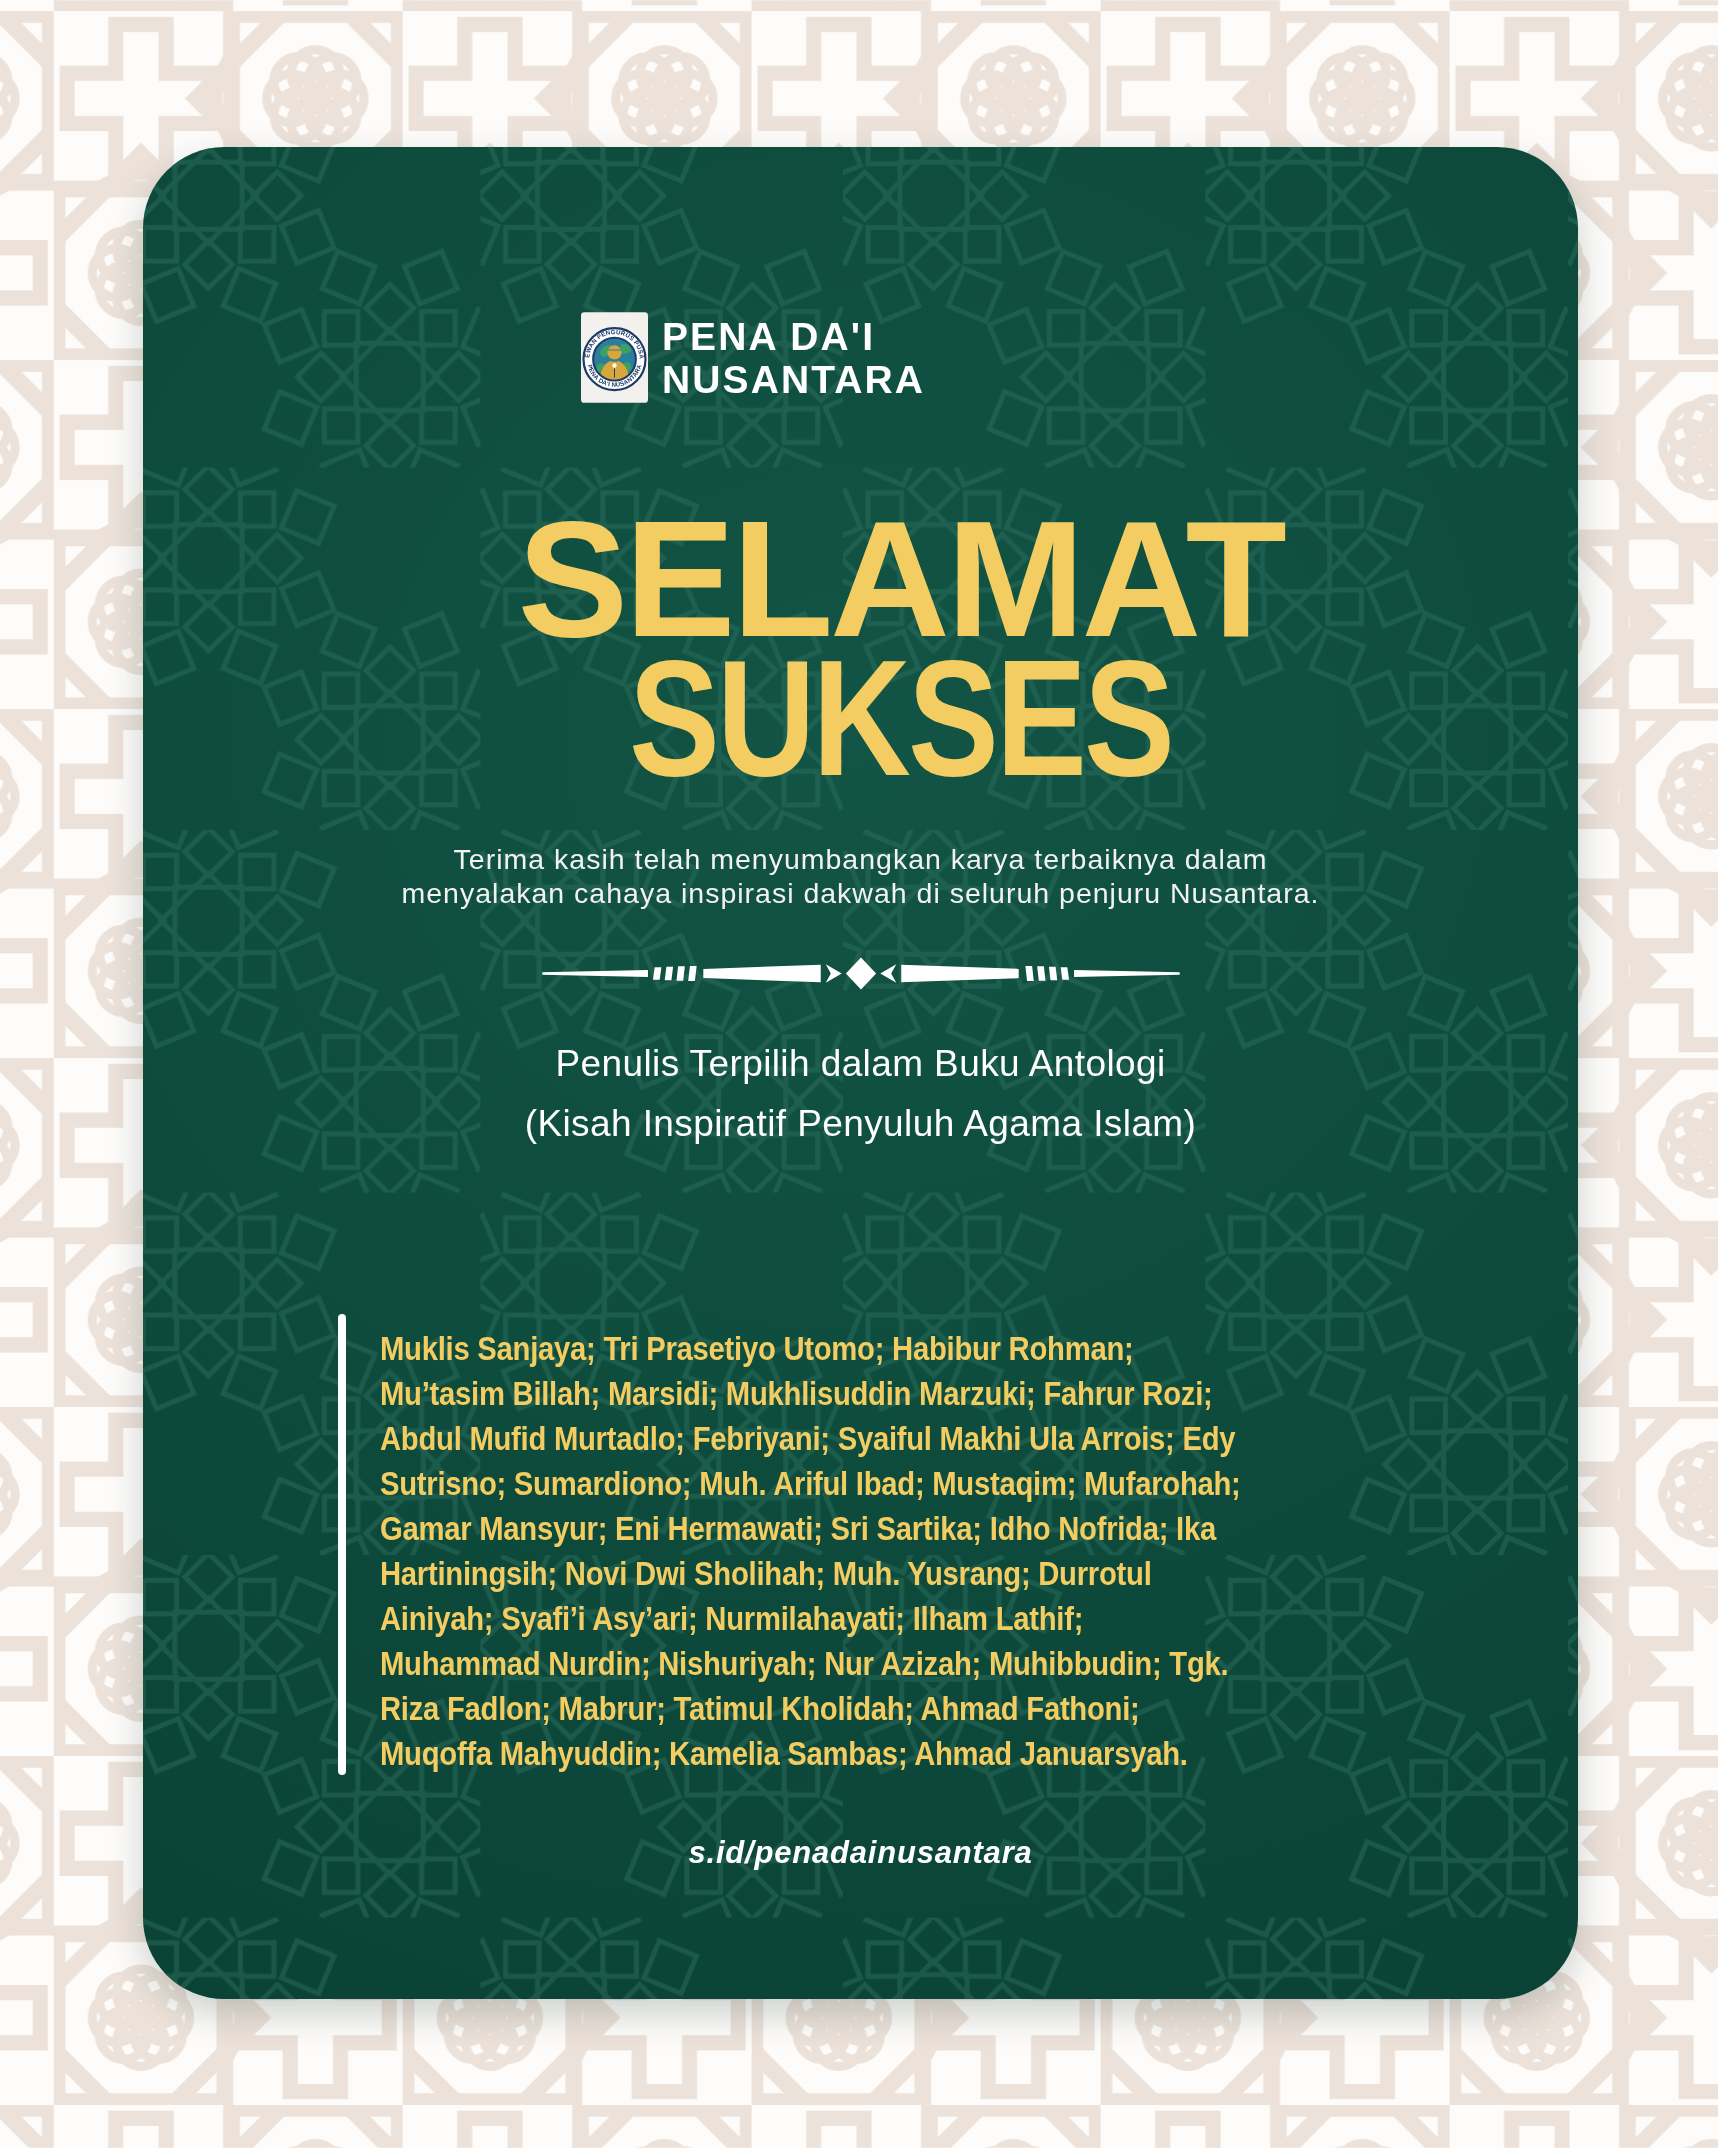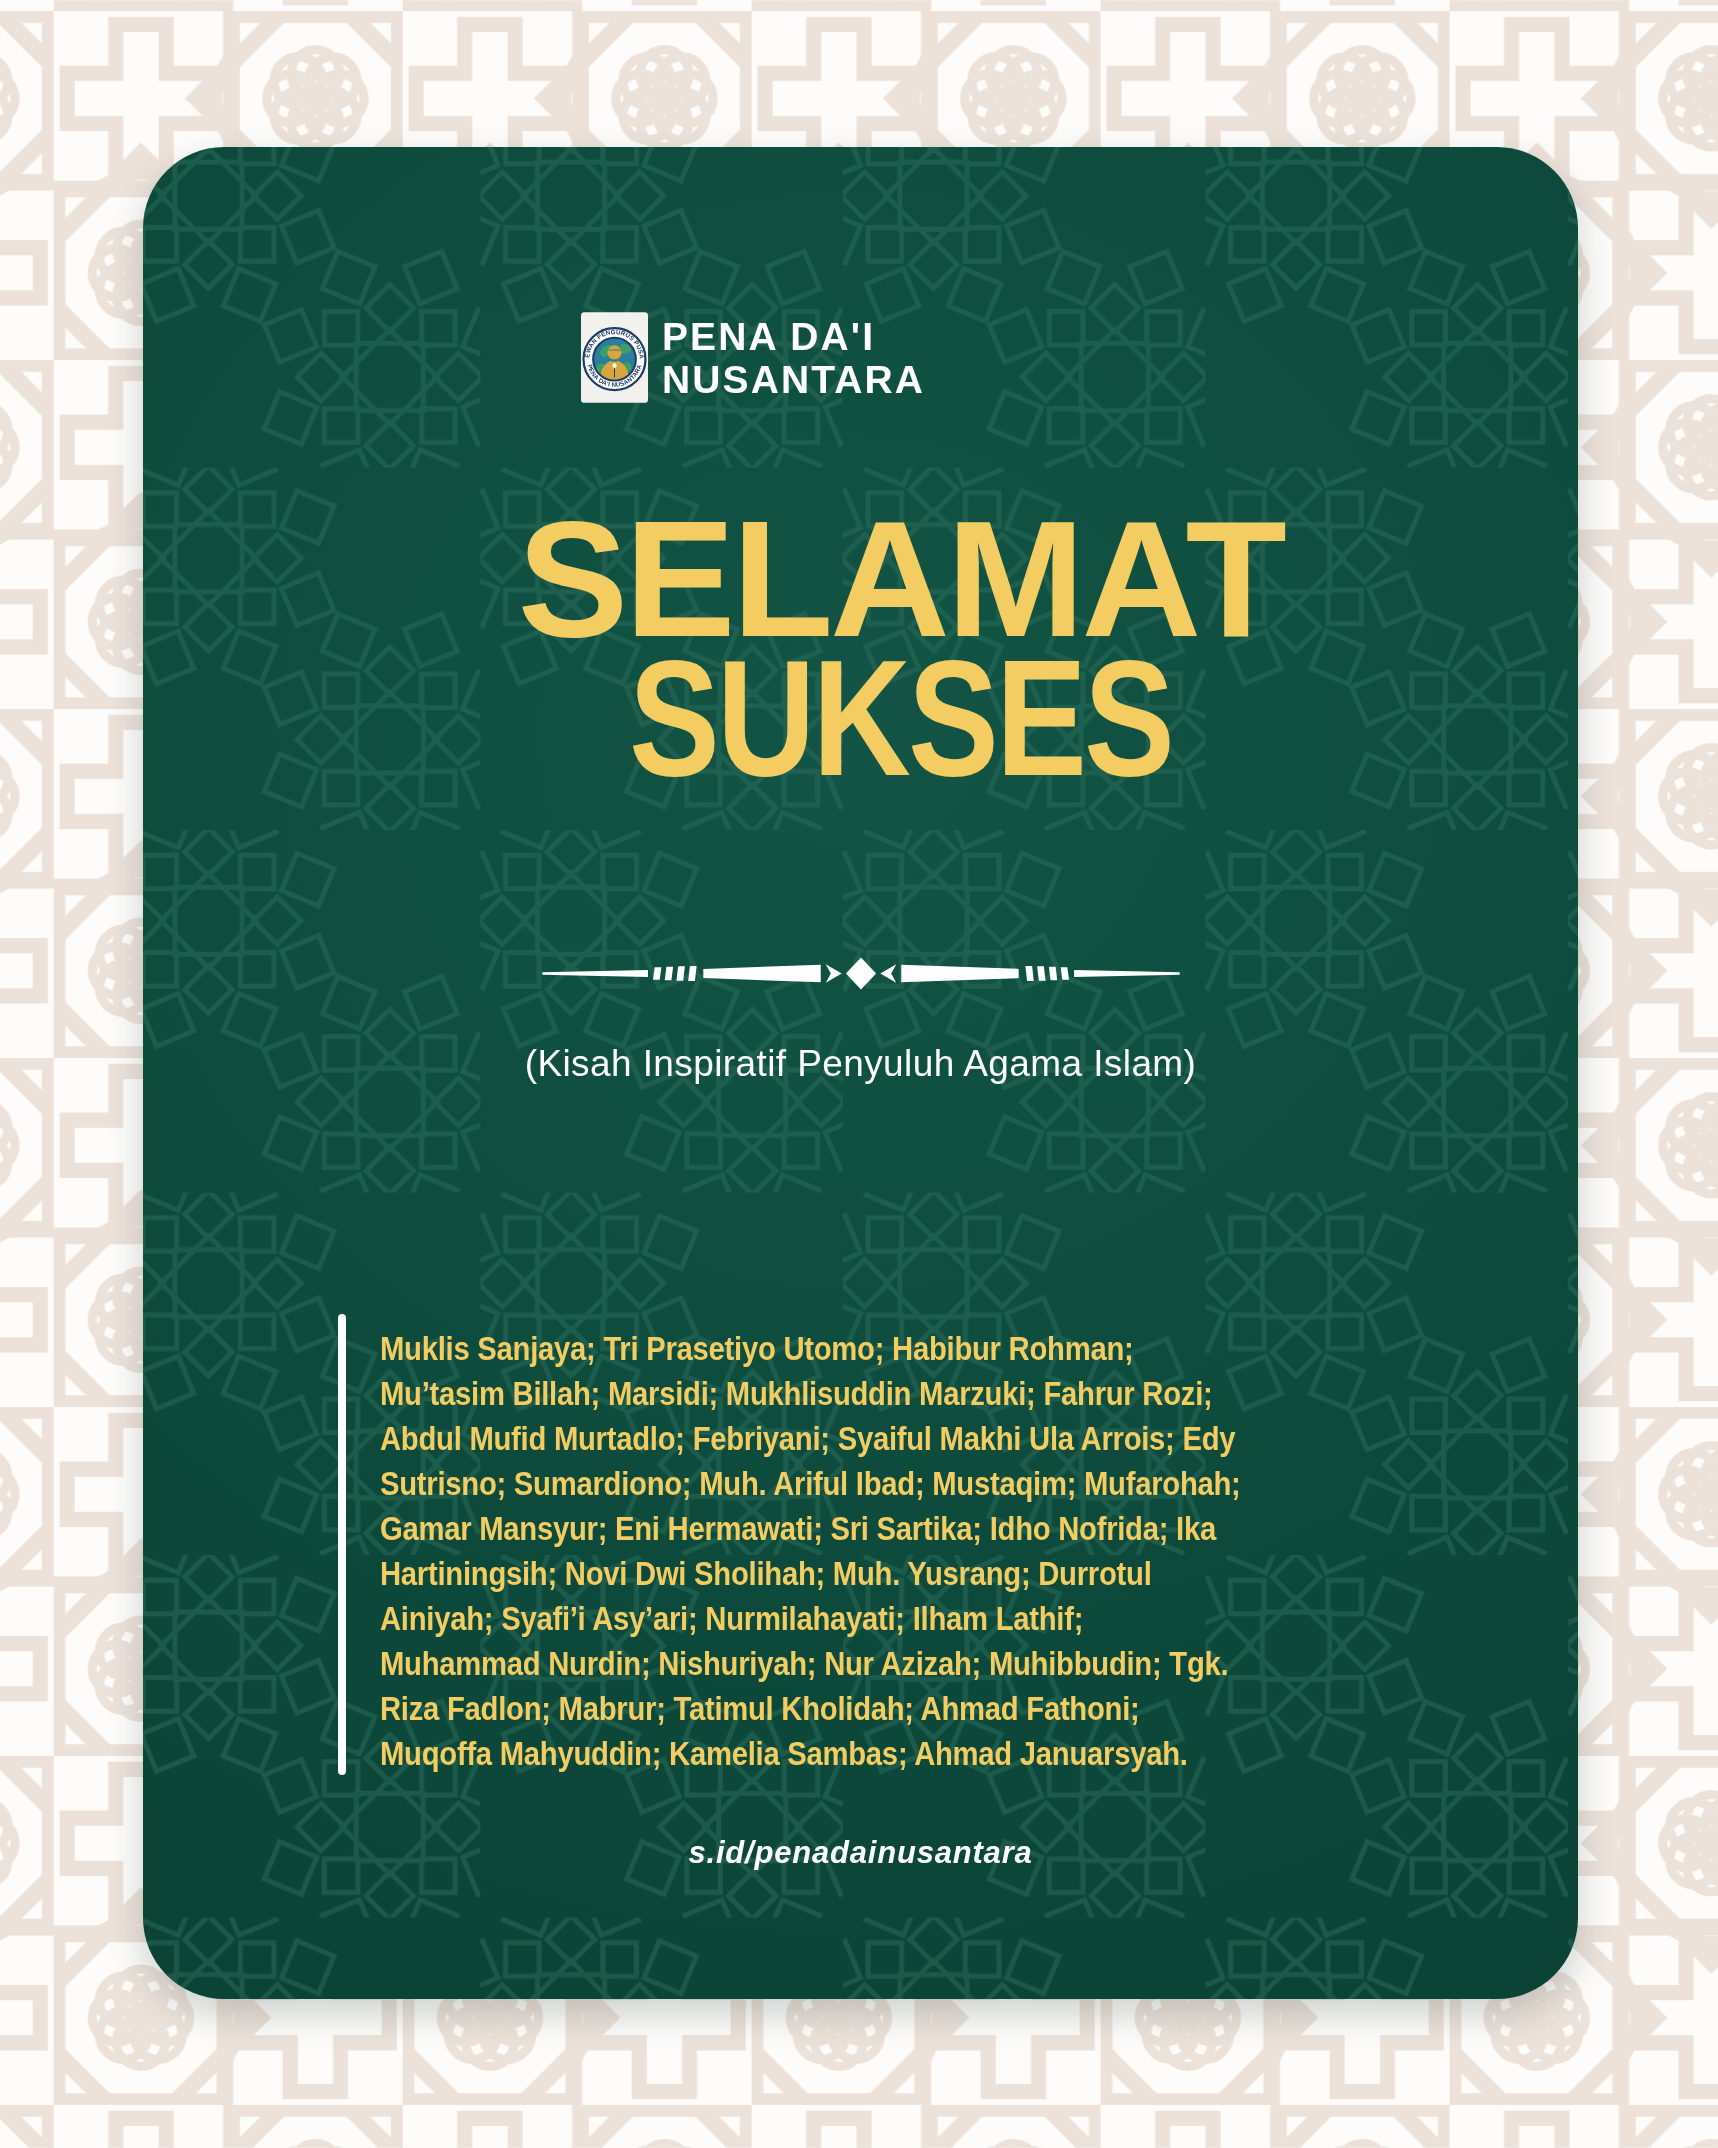--- a/index.html
+++ b/index.html
@@ -143,38 +143,43 @@
         <div>PENA DA'I</div>
         <div>NUSANTARA</div>
       </div>
     </div>
 
     <div class="title">
       <div class="l1">SELAMAT</div>
       <div class="l2">SUKSES</div>
     </div>
 
+    <div class="message">
+      <div>Terima kasih telah menyumbangkan karya terbaiknya dalam</div>
+      <div>menyalakan cahaya inspirasi dakwah di seluruh penjuru Nusantara.</div>
+    </div>
 
     <svg class="divider" width="671" height="37" viewBox="0 0 800 44">
       <g fill="#FFFFFF">
         <g id="dl">
           <polygon points="20,20.6 146,17.8 146,26.2 20,23.4"></polygon>
           <polygon points="154,14.5 162,14.5 160,29.5 152,29.5"></polygon>
           <polygon points="168,14 176,14 174,30 166,30"></polygon>
           <polygon points="182,13.5 190,13.5 188,30.5 180,30.5"></polygon>
           <polygon points="196,13 204,13 202,31 194,31"></polygon>
           <polygon points="212,16.5 352,11.5 352,32.5 212,27.5"></polygon>
           <polygon points="358,11 377,22 358,33 364,22"></polygon>
         </g>
         <use href="#dl" transform="translate(800,0) scale(-1,1)"></use>
         <polygon points="400,3 418,22 400,41 382,22"></polygon>
       </g>
     </svg>
 
     <div class="book">
+      <div>Penulis Terpilih dalam Buku Antologi</div>
       <div>(Kisah Inspiratif Penyuluh Agama Islam)</div>
     </div>
 
     <div class="authors-bar"></div>
     <div class="authors">
       <div>Muklis Sanjaya; Tri Prasetiyo Utomo; Habibur Rohman;</div>
       <div>Mu’tasim Billah; Marsidi; Mukhlisuddin Marzuki; Fahrur Rozi;</div>
       <div>Abdul Mufid Murtadlo; Febriyani; Syaiful Makhi Ula Arrois; Edy</div>
       <div>Sutrisno; Sumardiono; Muh. Ariful Ibad; Mustaqim; Mufarohah;</div>
       <div>Gamar Mansyur; Eni Hermawati; Sri Sartika; Idho Nofrida; Ika</div>

